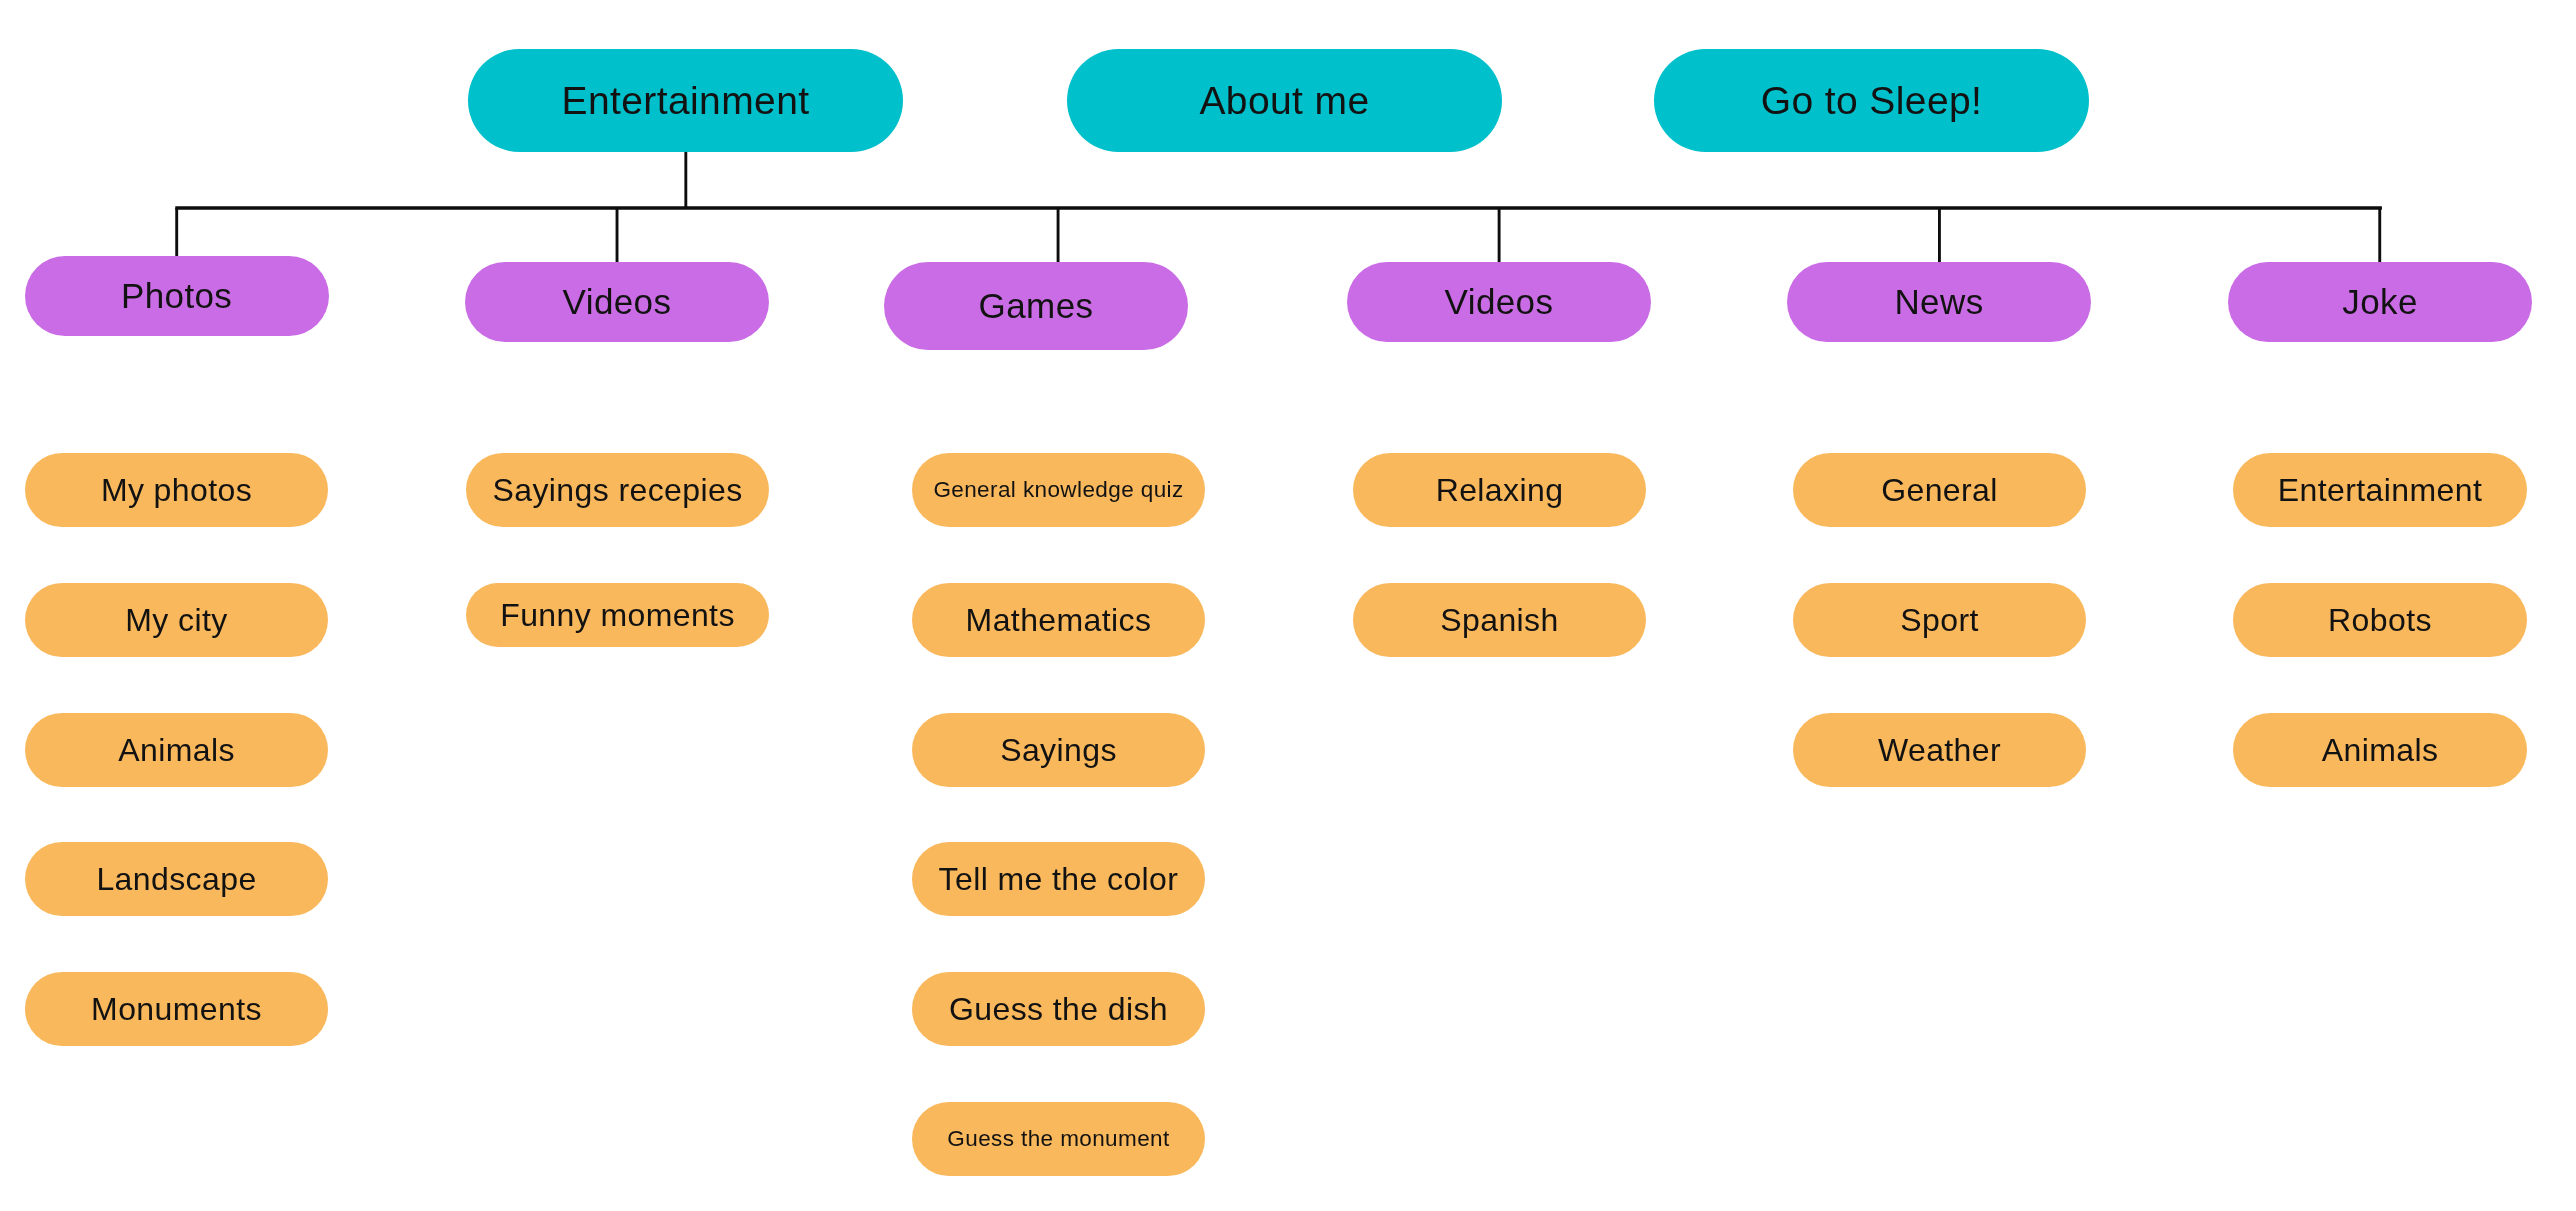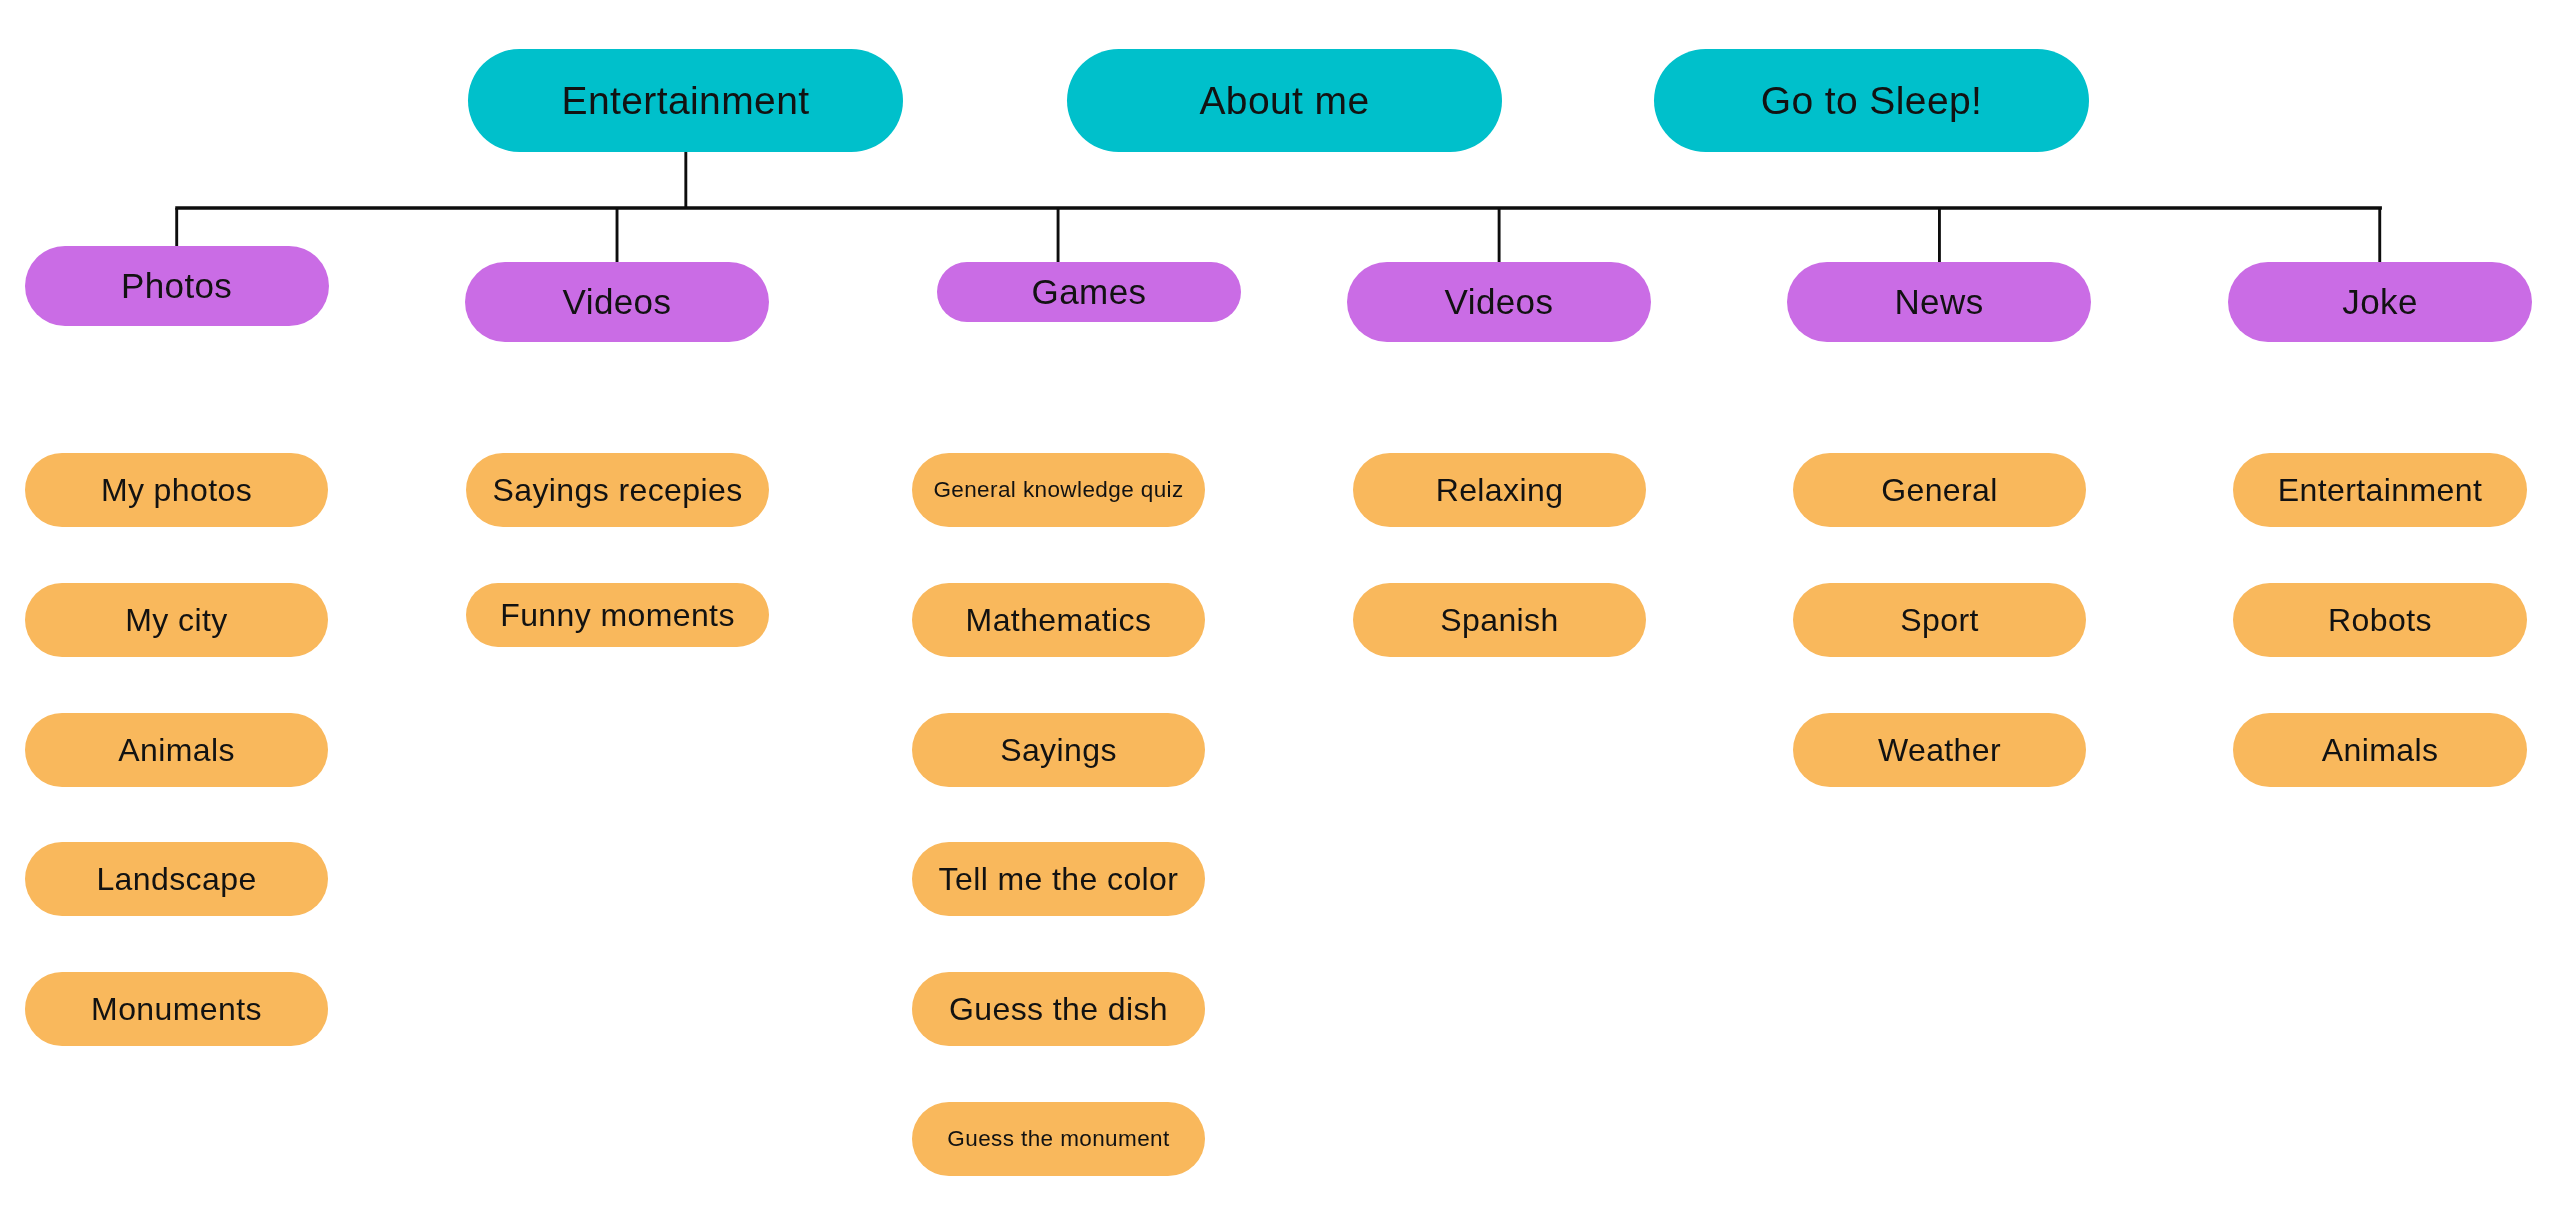--- a/index.html
+++ b/index.html
@@ -62,30 +62,30 @@
       <line x1="852" y1="287" x2="852" y2="370" stroke="#0d0d0d" stroke-width="4"></line>
       <line x1="1461" y1="287" x2="1461" y2="370" stroke="#0d0d0d" stroke-width="4"></line>
       <line x1="2070" y1="287" x2="2070" y2="370" stroke="#0d0d0d" stroke-width="4"></line>
       <line x1="2678" y1="287" x2="2678" y2="370" stroke="#0d0d0d" stroke-width="4"></line>
       <line x1="3286" y1="287" x2="3286" y2="370" stroke="#0d0d0d" stroke-width="4"></line>
     </svg>
   <div id="nodes">
       <div class="pill level1" style="left: 468px; top: 49px; width: 435px; height: 103px;">Entertainment</div>
       <div class="pill level1" style="left: 1067px; top: 49px; width: 435px; height: 103px;">About me</div>
       <div class="pill level1" style="left: 1654px; top: 49px; width: 435px; height: 103px;">Go to Sleep!</div>
-      <div class="pill level2" style="left: 24.6px; top: 246px; width: 304px; height: 80px;">Photos</div>
+      <div class="pill level2" style="left: 24.6px; top: 256px; width: 304px; height: 80px;">Photos</div>
       <div class="pill level3" style="left: 25px; top: 453px; width: 303px; height: 74px;">My photos</div>
       <div class="pill level3" style="left: 25px; top: 583px; width: 303px; height: 74px;">My city</div>
       <div class="pill level3" style="left: 25px; top: 713px; width: 303px; height: 74px;">Animals</div>
       <div class="pill level3" style="left: 25px; top: 842px; width: 303px; height: 74px;">Landscape</div>
       <div class="pill level3" style="left: 25px; top: 972px; width: 303px; height: 74px;">Monuments</div>
       <div class="pill level2" style="left: 465px; top: 262px; width: 304px; height: 80px;">Videos</div>
       <div class="pill level3" style="left: 466px; top: 453px; width: 303px; height: 74px;">Sayings recepies</div>
       <div class="pill level3" style="left: 466px; top: 583px; width: 303px; height: 64px;">Funny moments</div>
-      <div class="pill level2" style="left: 937px; top: 262px; width: 304px; height: 60px;">Games</div>
+      <div class="pill level2" style="left: 884px; top: 262px; width: 304px; height: 88px;">Games</div>
       <div class="pill level3 small" style="left: 912px; top: 453px; width: 293px; height: 74px;">General knowledge quiz</div>
       <div class="pill level3" style="left: 912px; top: 583px; width: 293px; height: 74px;">Mathematics</div>
       <div class="pill level3" style="left: 912px; top: 713px; width: 293px; height: 74px;">Sayings</div>
       <div class="pill level3" style="left: 912px; top: 842px; width: 293px; height: 74px;">Tell me the color</div>
       <div class="pill level3" style="left: 912px; top: 972px; width: 293px; height: 74px;">Guess the dish</div>
       <div class="pill level3 small" style="left: 912px; top: 1102px; width: 293px; height: 74px;">Guess the monument</div>
       <div class="pill level2" style="left: 1347px; top: 262px; width: 304px; height: 80px;">Videos</div>
       <div class="pill level3" style="left: 1353px; top: 453px; width: 293px; height: 74px;">Relaxing</div>
       <div class="pill level3" style="left: 1353px; top: 583px; width: 293px; height: 74px;">Spanish</div>
       <div class="pill level2" style="left: 1787px; top: 262px; width: 304px; height: 80px;">News</div>

